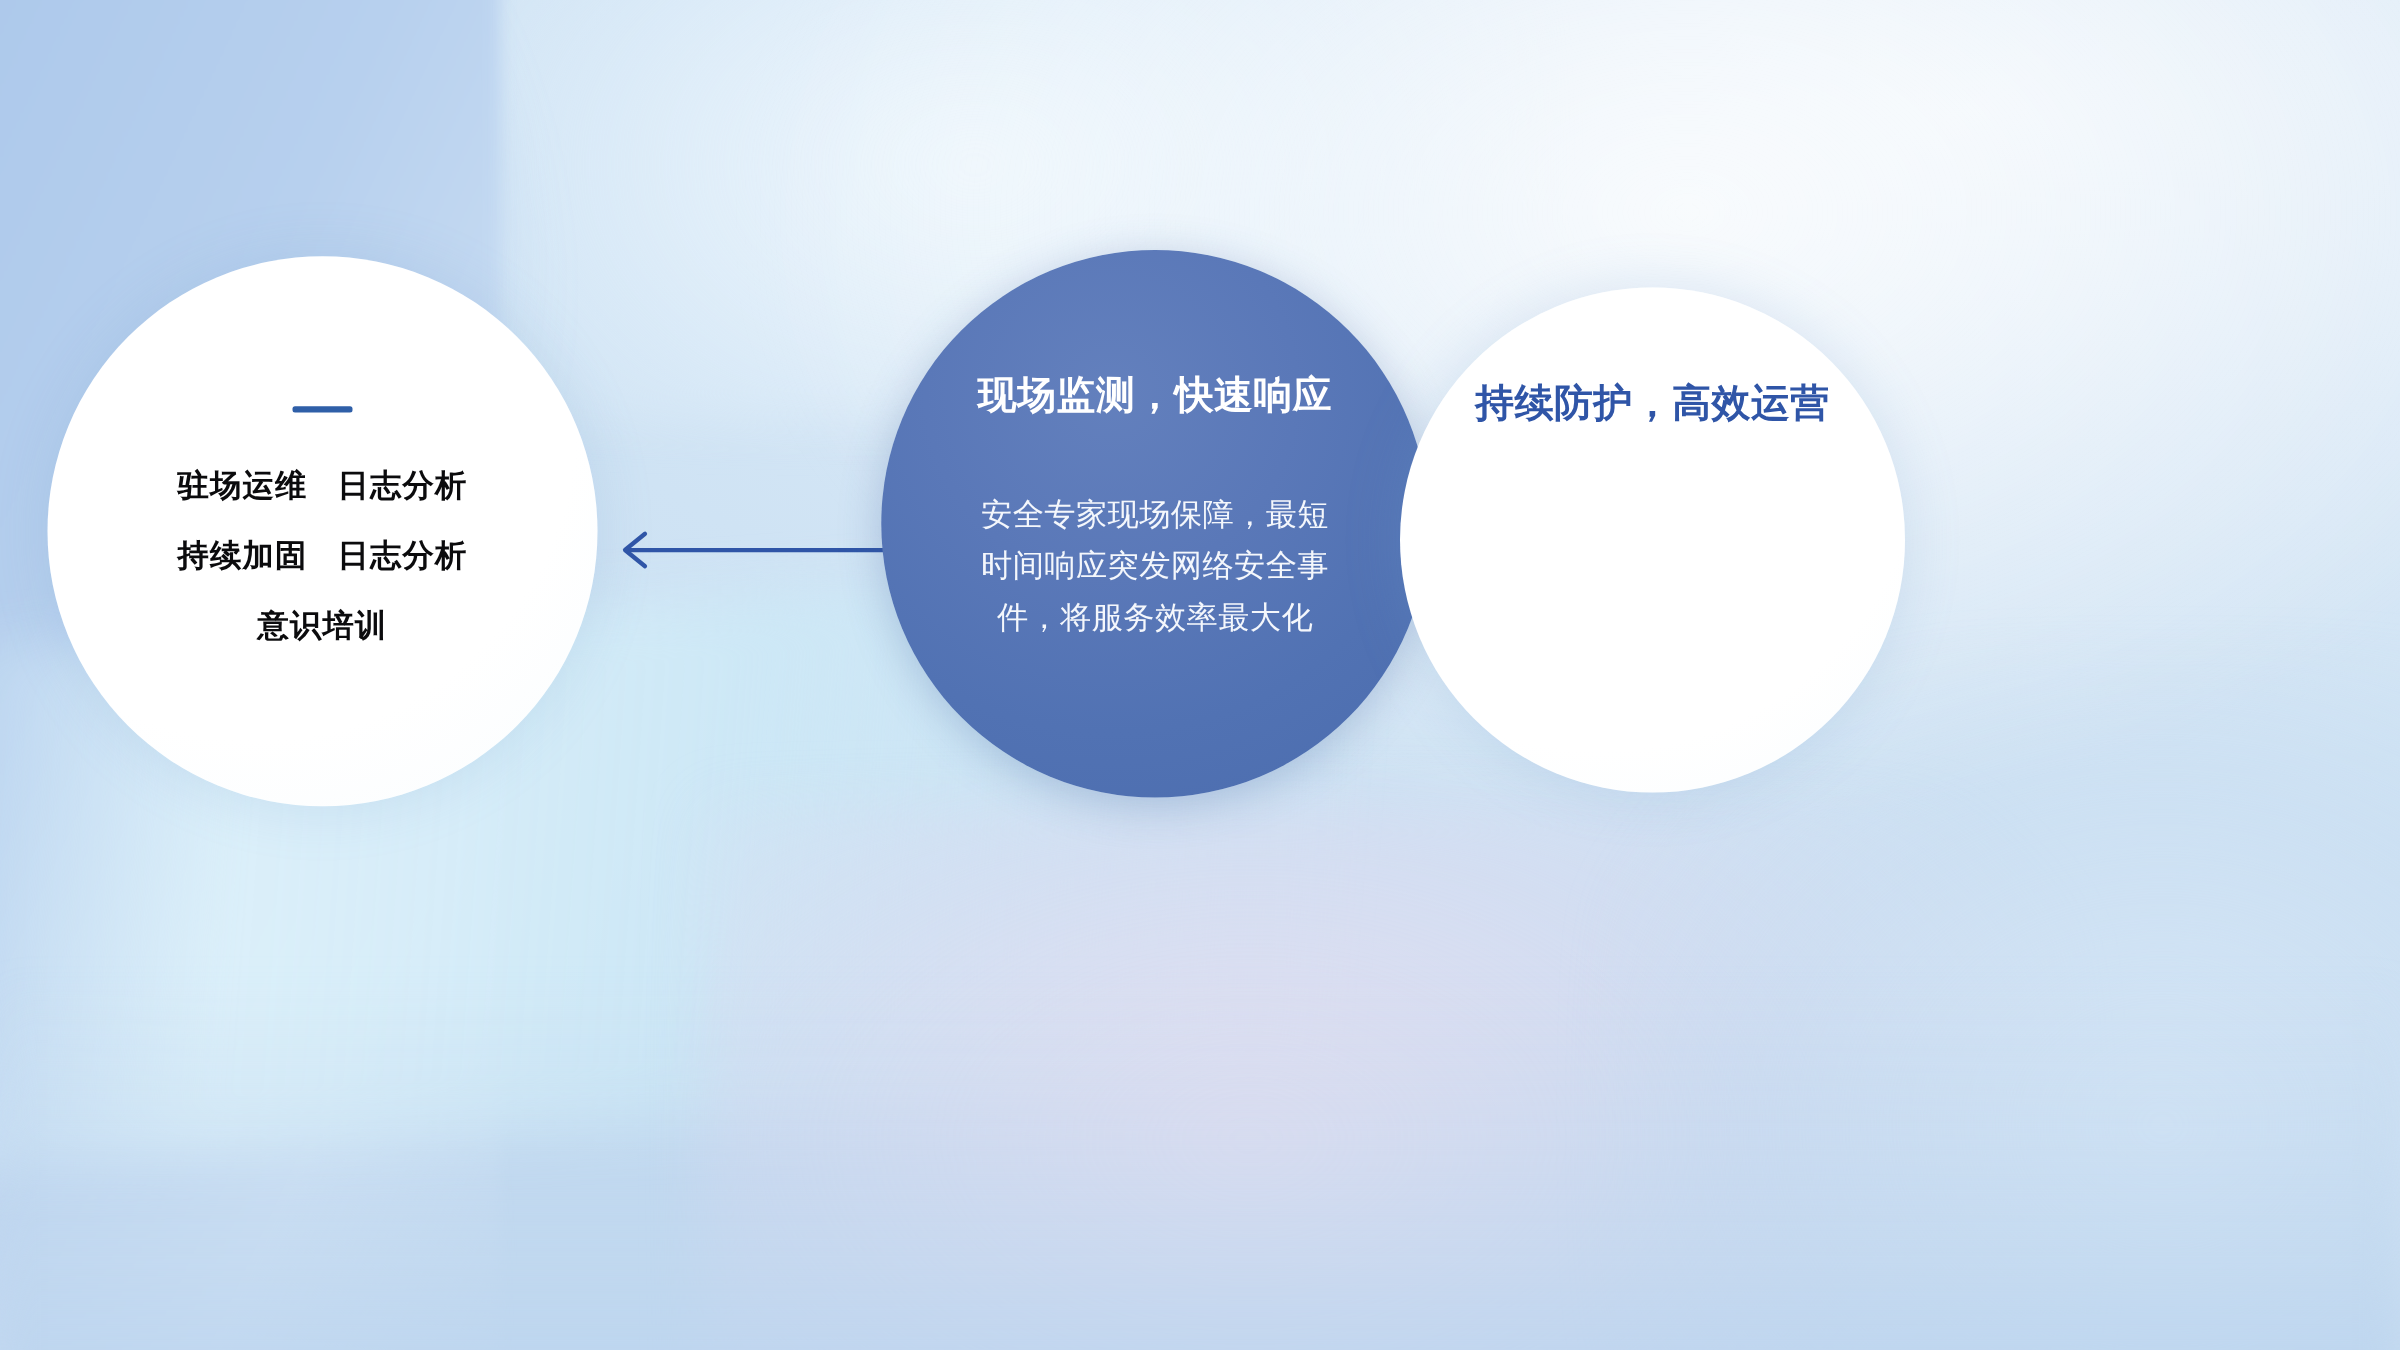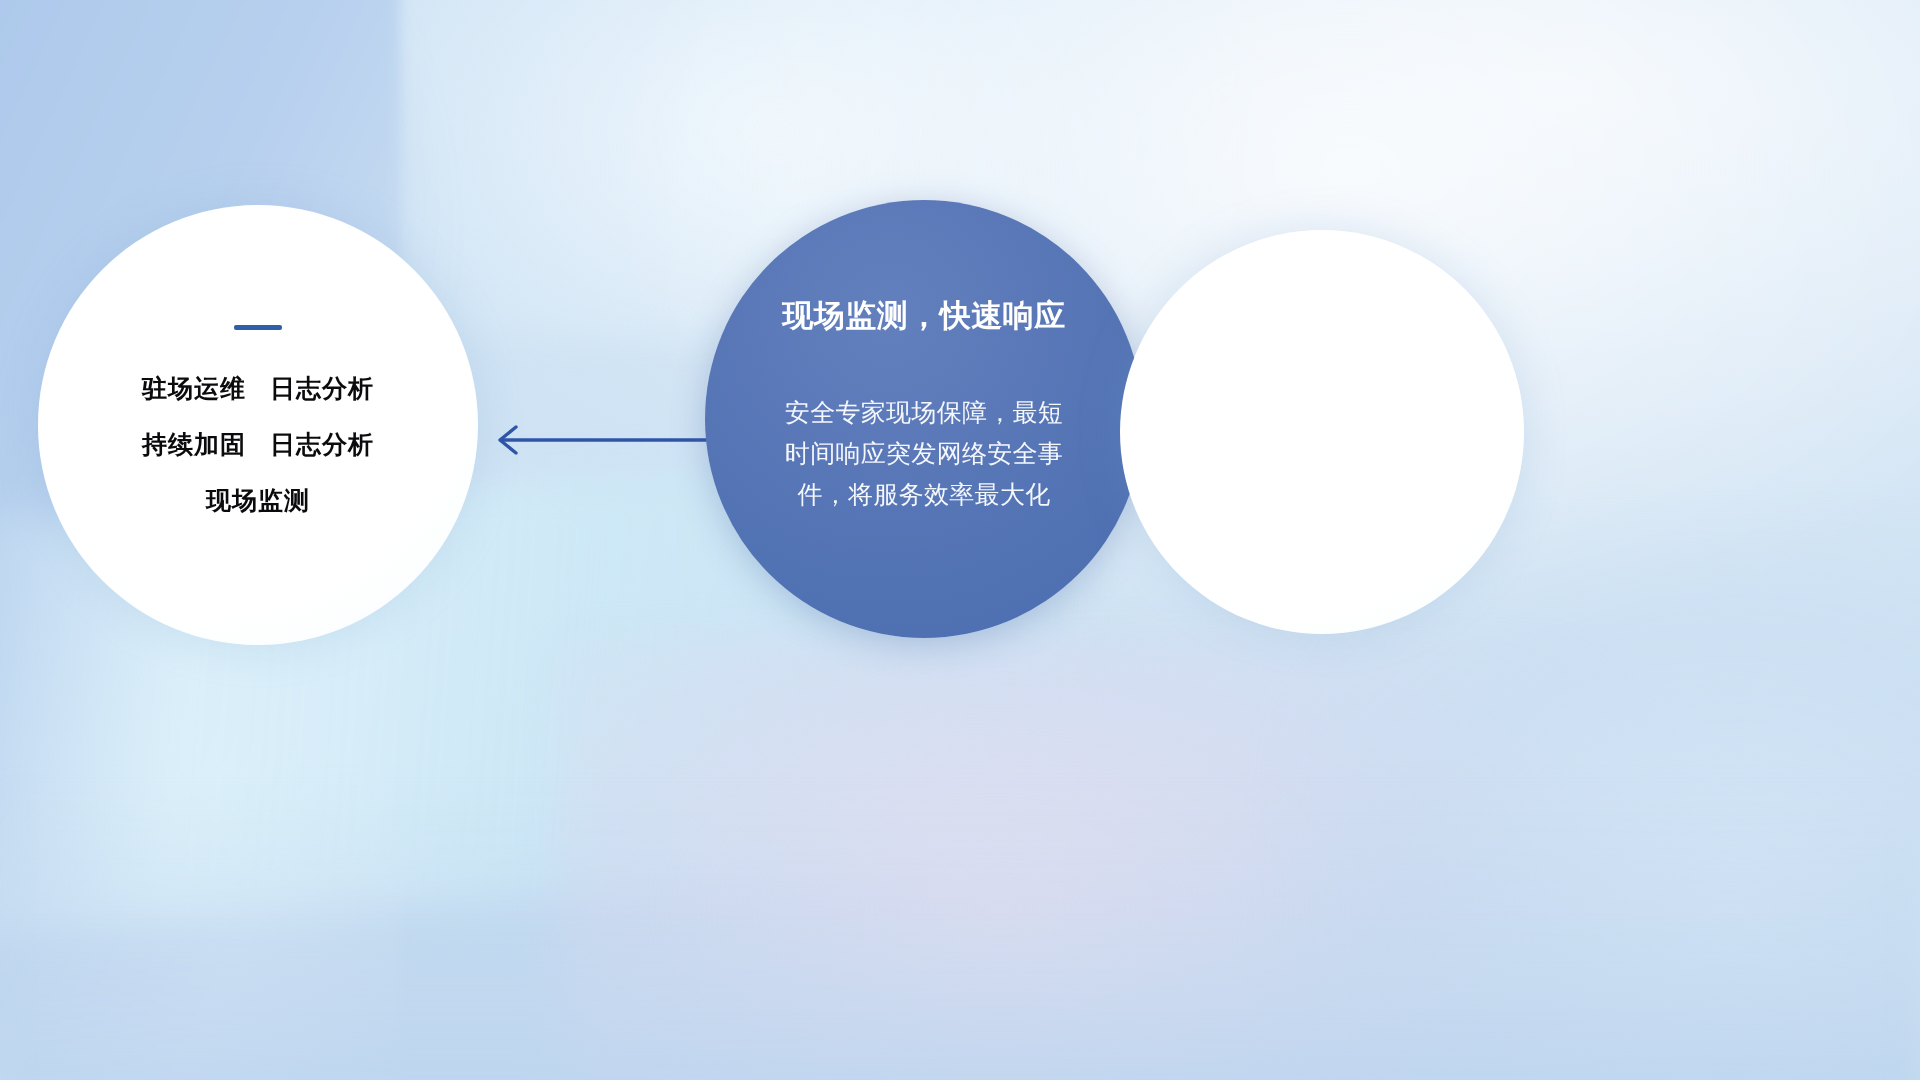--- a/index.html
+++ b/index.html
@@ -189,25 +189,26 @@
   <svg id="connector-arrow" viewBox="0 0 380 64" xmlns="http://www.w3.org/2000/svg">
     <line x1="378" y1="32" x2="22" y2="32" stroke="#2f55a7" stroke-width="3.4"></line>
     <polyline points="36,19 20,32 36,45" fill="none" stroke="#2f55a7" stroke-width="3.4" stroke-linecap="round" stroke-linejoin="round"></polyline>
   </svg>
 
   <div class="circle" id="circle-left">
     <div class="left-dash"></div>
     <div class="left-lines">
       <div class="row">驻场运维   日志分析</div>
       <div class="row">持续加固   日志分析</div>
-      <div class="row">现场监测</div>
+      <div class="row">意识培训</div>
     </div>
   </div>
 
   <div class="circle" id="circle-mid">
     <div class="c-title">现场监测，快速响应</div>
     <div class="c-body">安全专家现场保障，最短时间响应突发网络安全事件，将服务效率最大化</div>
   </div>
 
   <div class="circle" id="circle-right">
+    <div class="c-title">持续防护，高效运营</div>
   </div>
 
 </div>
 
 </body></html>

